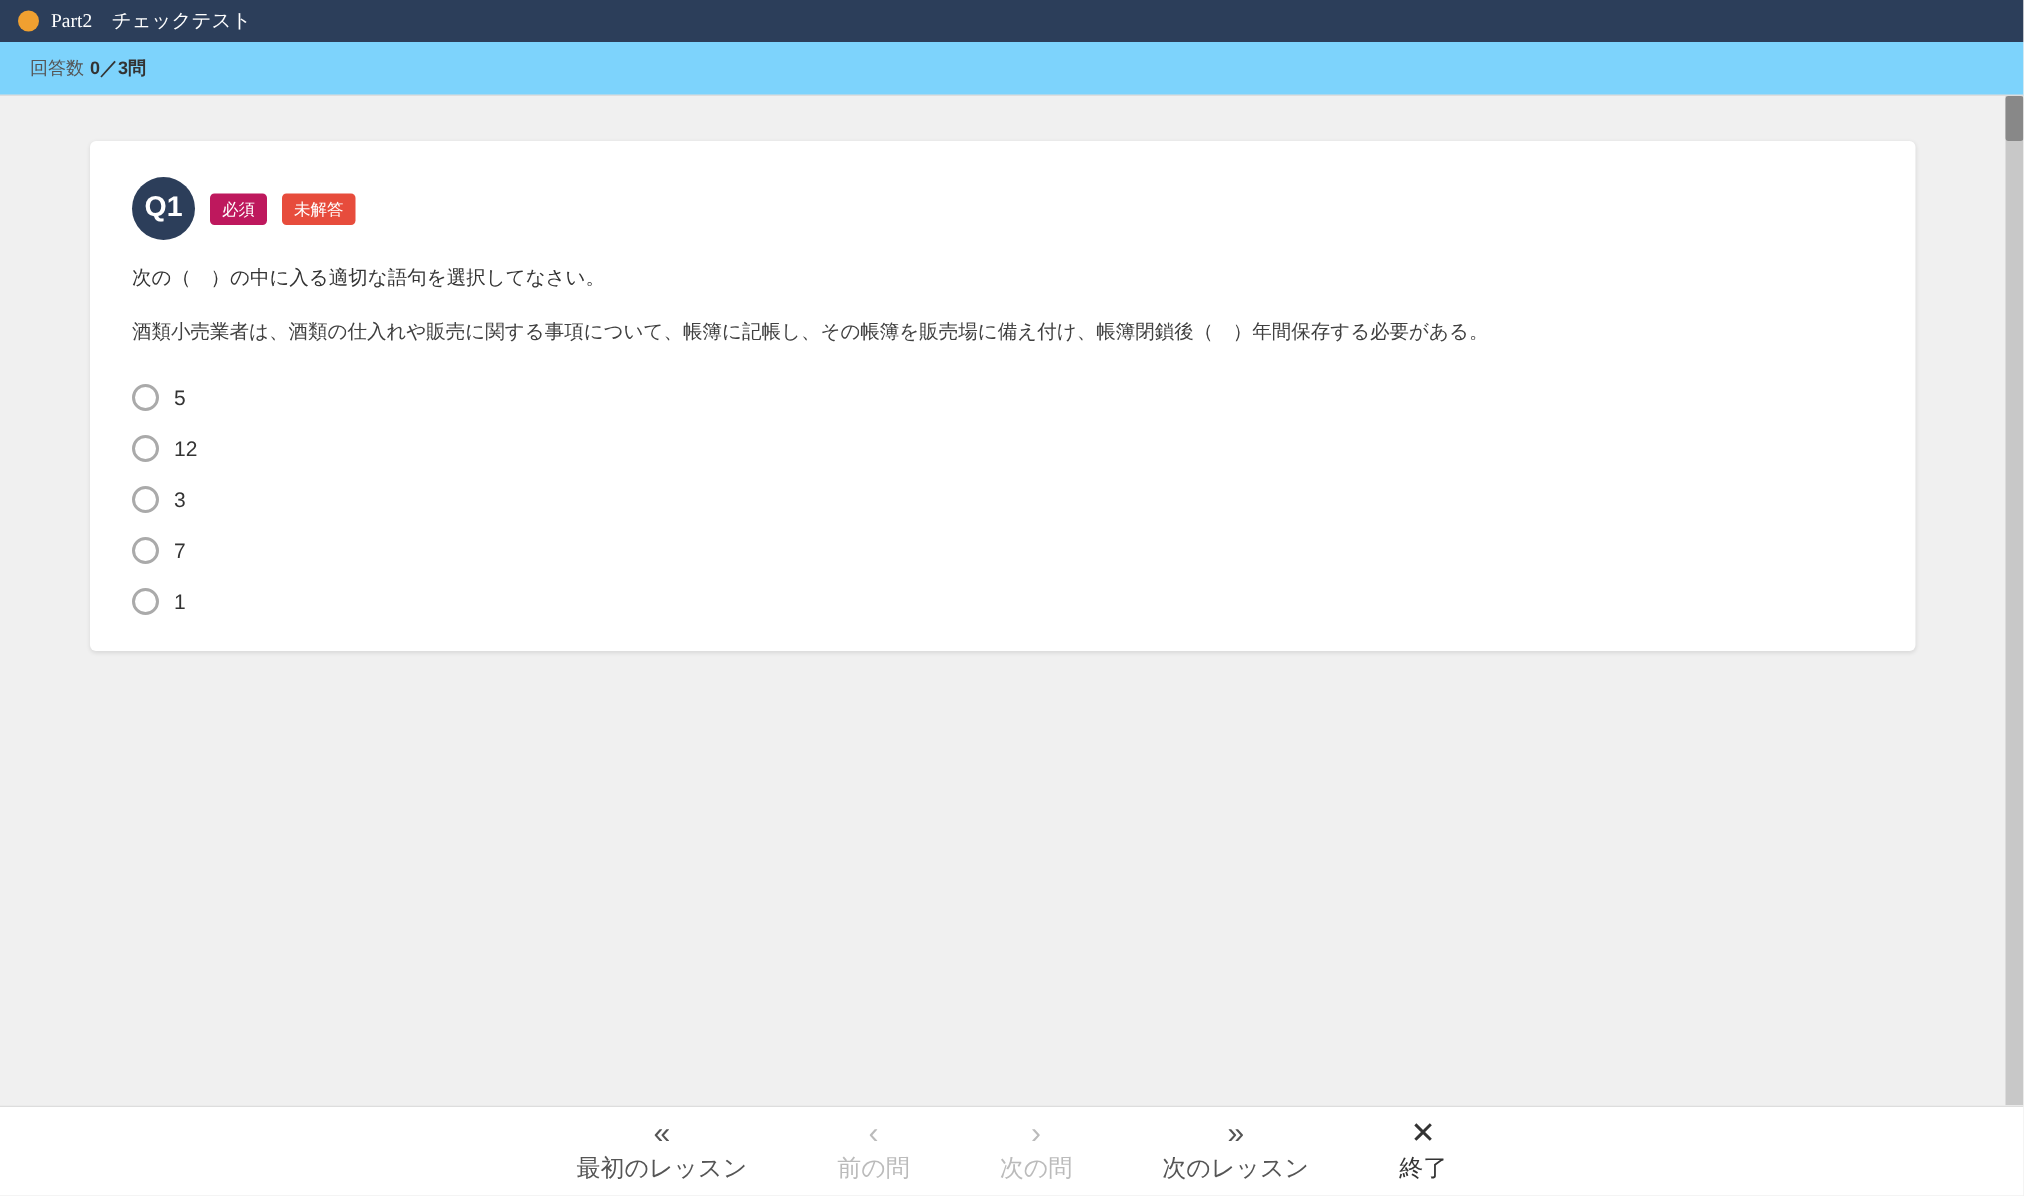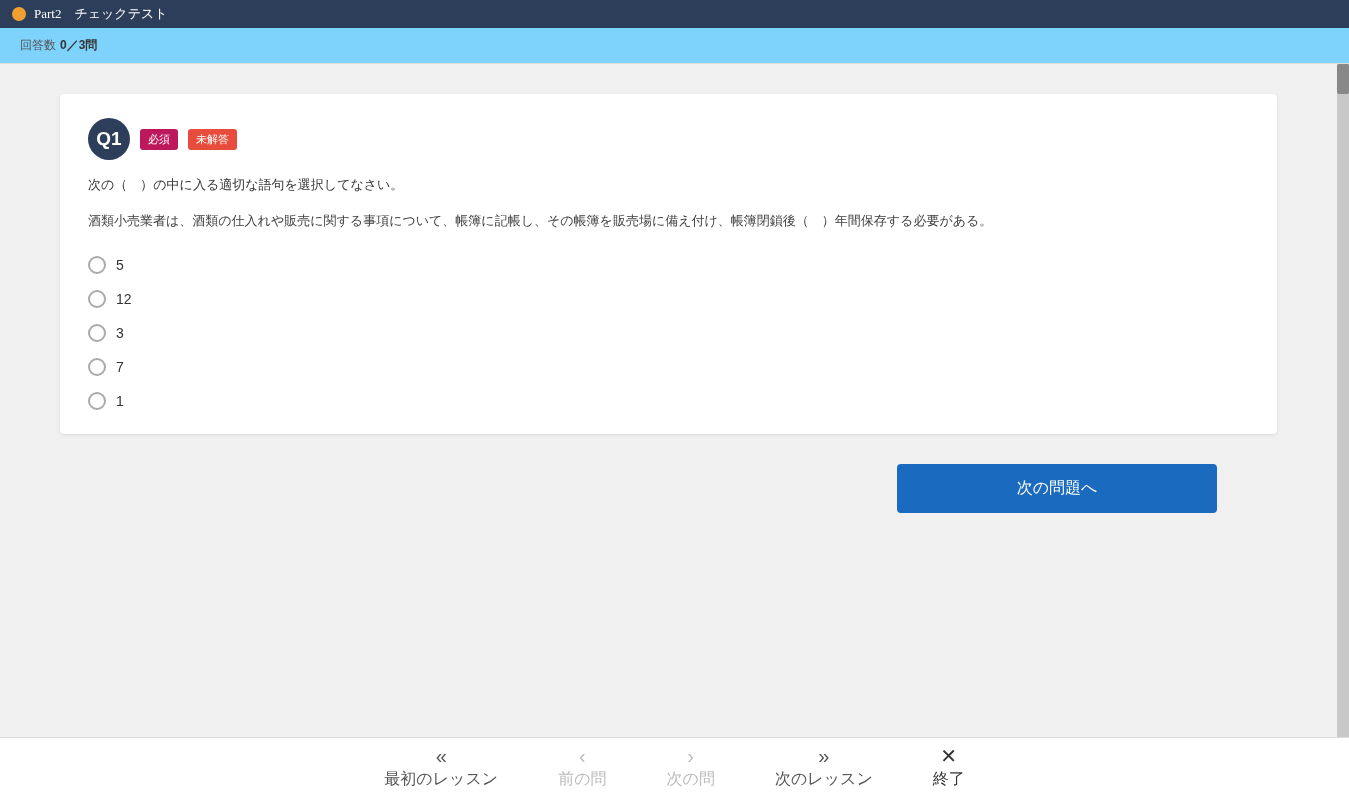--- a/index.html
+++ b/index.html
@@ -265,23 +265,20 @@
             <div class="radio-circle"></div>
             <span class="option-label">7</span>
           </li>
           <li class="option-item">
             <div class="radio-circle"></div>
             <span class="option-label">1</span>
           </li>
         </ul>
     </div>
 
-    <div class="button-area">
-      <button class="next-button">次の問題へ</button>
-    </div>
 
   </div>
 
   <div class="scrollbar-track">
     <div class="scrollbar-thumb"></div>
   </div>
 </div>
 
 <div class="bottom-nav">
   <div class="nav-item">

